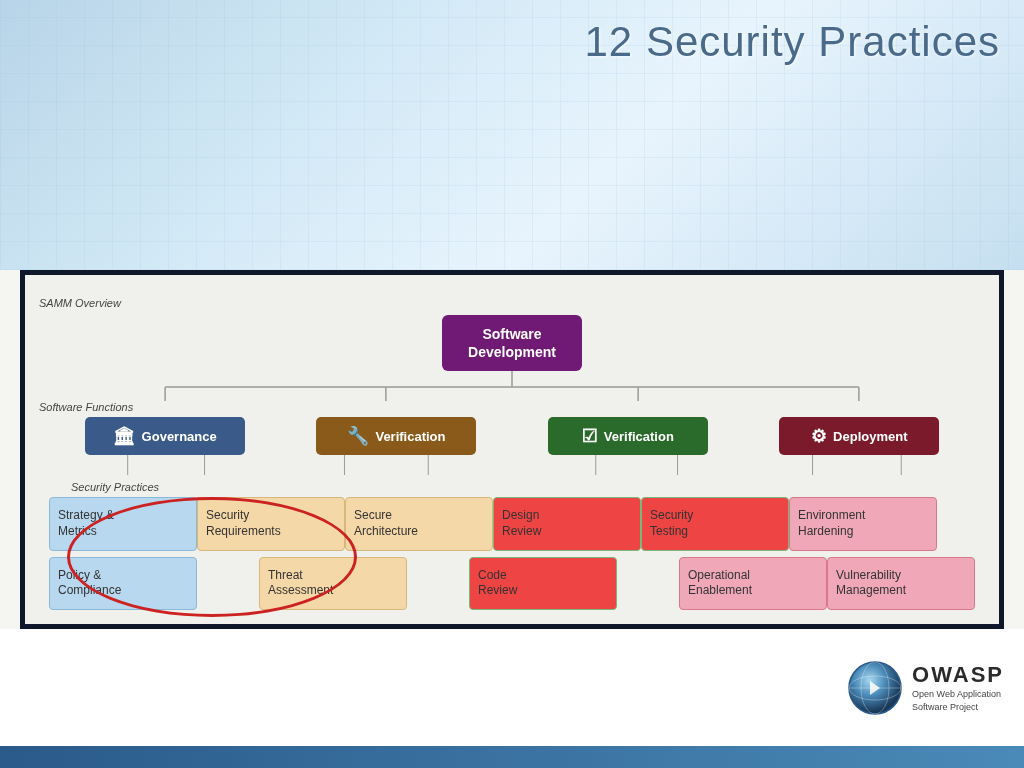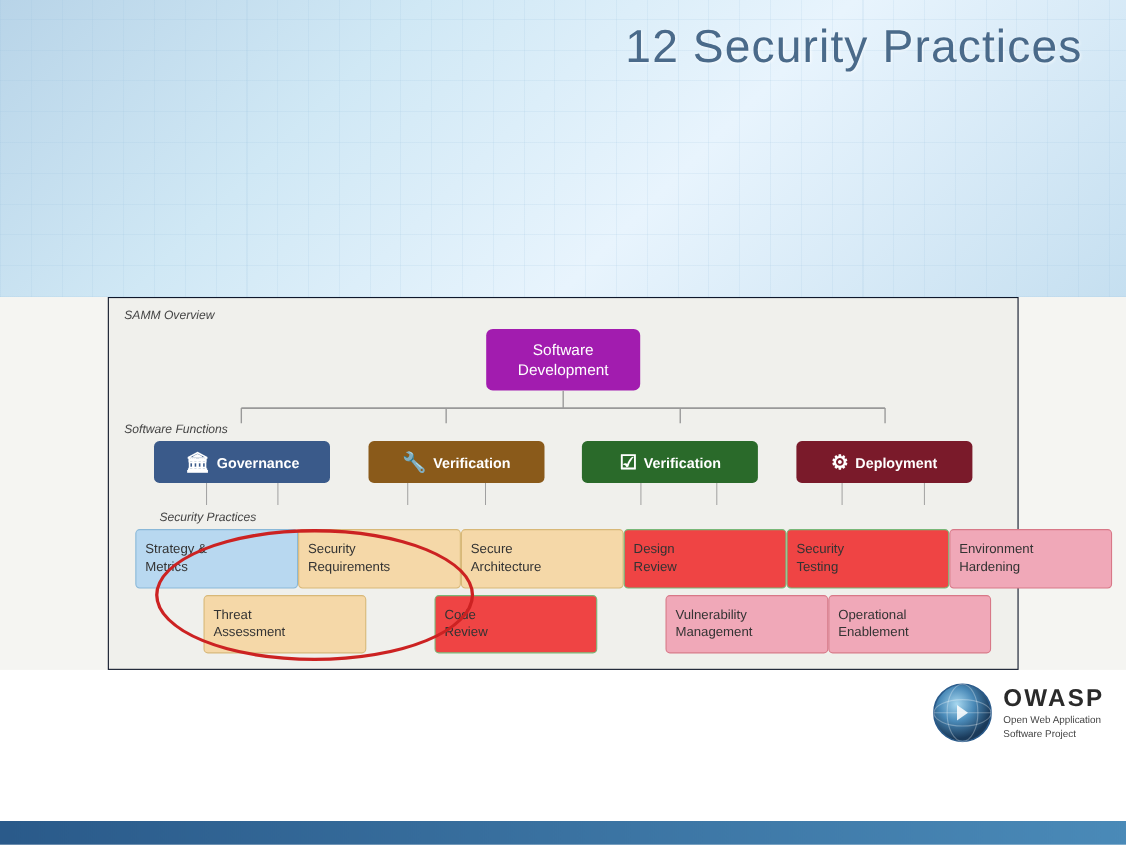--- a/index.html
+++ b/index.html
@@ -14,21 +14,21 @@
     
     .top-banner {
       width: 100%;
       height: 270px;
       background: linear-gradient(135deg, #b8d4e8 0%, #d0e8f5 30%, #e8f4fd 60%, #c5dff0 100%);
       position: relative;
       overflow: hidden;
       display: flex;
       align-items: flex-start;
       justify-content: flex-end;
-      padding: 18px 40px 0 0;
+      padding: 18px 24px 0 0;
     }
     .top-banner::before {
       content: '';
       position: absolute;
       inset: 0;
       background-image:
         repeating-linear-gradient(0deg, rgba(150,190,220,0.15) 0px, rgba(150,190,220,0.15) 1px, transparent 1px, transparent 28px),
         repeating-linear-gradient(90deg, rgba(150,190,220,0.15) 0px, rgba(150,190,220,0.15) 1px, transparent 1px, transparent 28px);
     }
     .banner-title {
@@ -36,45 +36,45 @@
       font-weight: 300;
       color: #4a6a8a;
       letter-spacing: 1px;
       position: relative;
       z-index: 1;
       text-shadow: 1px 1px 3px rgba(255,255,255,0.7);
     }
 
     
     .diagram-area {
-      width: 828px;
+      width: 984px;
       margin: 0 auto;
       background: #f0f0ec;
-      border: 1px solid #0f172a;
-      padding: 10px 14px 14px 14px;
+      border: 5px solid #0f172a;
+      padding: 22px 14px 14px 14px;
       position: relative;
     }
 
     .samm-label {
       font-size: 11px;
       color: #444;
       font-style: italic;
       margin-bottom: 6px;
     }
 
     
     .sd-container {
       display: flex;
       justify-content: center;
       margin-bottom: 0px;
     }
     .sd-box {
-      background: #a21caf;
+      background: #701a75;
       color: #fff;
-      font-weight: normal;
+      font-weight: bold;
       font-size: 14px;
       text-align: center;
       padding: 10px 24px;
       border-radius: 6px;
       min-width: 140px;
       line-height: 1.3;
     }
 
     
     .bf-label {
@@ -181,20 +181,21 @@
       display: flex;
       justify-content: flex-end;
       align-items: center;
       padding: 12px 20px 8px 0;
     }
 
     .owasp-logo {
       display: flex;
       align-items: center;
       gap: 10px;
+      margin-top: 20px;
     }
 
     .owasp-globe {
       width: 54px;
       height: 54px;
     }
 
     .owasp-text {
       display: flex;
       flex-direction: column;
@@ -314,39 +315,42 @@
         </div>
         <div class="practice-column">
           
         </div>
       </div>
 
       <div style="height:6px;"></div>
 
       <div class="practices-grid">
         <div class="practice-column">
+          <div class="practice-box pb-gov">Policy &amp;<br>Compliance</div>
+        </div>
+        <div class="practice-column">
           
         </div>
         <div class="practice-column">
           <div class="practice-box pb-con">Threat<br>Assessment</div>
         </div>
         <div class="practice-column">
           
         </div>
         <div class="practice-column">
           <div class="practice-box pb-ver">Code<br>Review</div>
         </div>
         <div class="practice-column">
           
         </div>
         <div class="practice-column">
+          <div class="practice-box pb-dep">Operational<br>Enablement</div>
+        </div>
+        <div class="practice-column">
           <div class="practice-box pb-dep">Vulnerability<br>Management</div>
-        </div>
-        <div class="practice-column">
-          <div class="practice-box pb-dep">Operational<br>Enablement</div>
         </div>
       </div>
     </div>
 
   </div>
 </div>
 
 <div class="bottom-area">
   <div class="owasp-logo">
 

